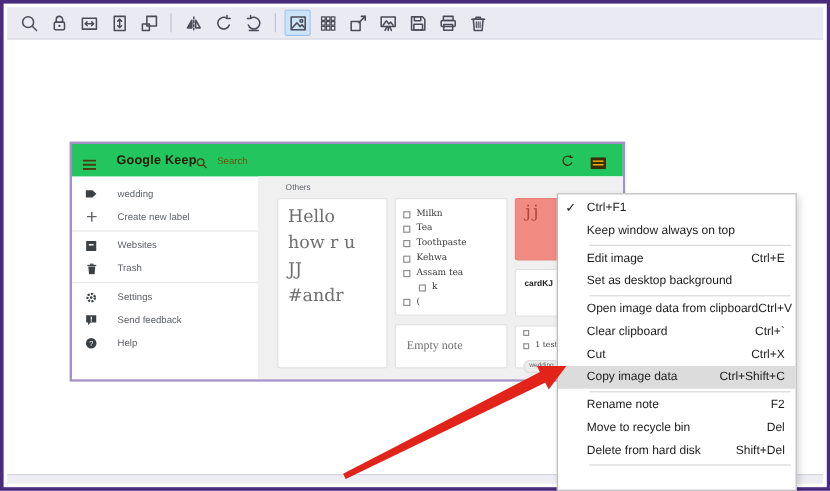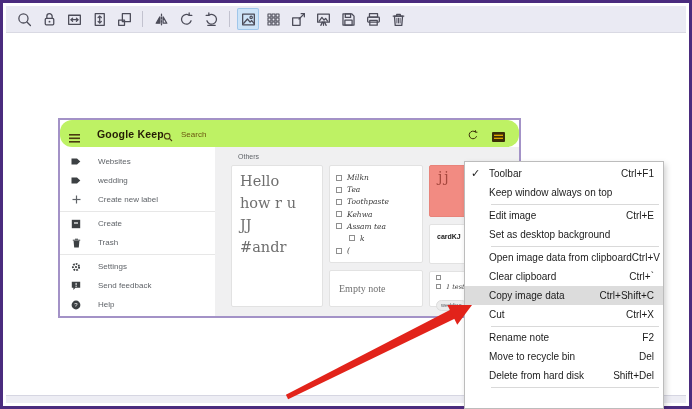--- a/index.html
+++ b/index.html
@@ -8,42 +8,42 @@
 
   
   .toolbar{position:absolute;left:3px;top:3px;right:3px;height:27px;background:#eaeaf3;border-bottom:1px solid #d9d9e3;display:flex;align-items:center;padding-left:7px;gap:3px;box-sizing:border-box;}
   .tbtn{width:22px;height:22px;display:flex;align-items:center;justify-content:center;border-radius:2px;flex:0 0 22px;}
   .tbtn.active{background:#cde3f7;box-shadow:0 0 0 1px #9fc6ea inset;}
   .tsep{width:1px;height:16px;background:#c2c2cf;margin:0 4px;flex:0 0 1px;}
   .ic{stroke:#4c4c59;fill:none;stroke-width:1.2;stroke-linecap:round;stroke-linejoin:round;}
 
   
   .keep{position:absolute;left:55px;top:115px;width:463px;height:200px;border:2px solid #a392c7;background:#fff;box-sizing:border-box;display:flex;flex-direction:column;}
-  .keep-header{flex:0 0 27px;background:#bef264;position:relative;display:flex;align-items:center;border-radius:12px;}
+  .keep-header{flex:0 0 27px;background:#22c55e;position:relative;display:flex;align-items:center;}
   .kh-burger{position:absolute;left:9px;top:9px;}
   .keep-title{position:absolute;left:37px;top:8px;font-weight:bold;font-size:10.5px;color:#241c05;letter-spacing:.2px;}
   .kh-search-ic{position:absolute;left:103px;top:8px;}
   .kh-search-label{position:absolute;left:121px;top:10px;font-size:8px;color:#6b560f;}
   .kh-refresh{position:absolute;right:40px;top:7px;}
   .kh-view{position:absolute;right:14px;top:8px;}
 
   .keep-body{flex:1;display:flex;min-height:0;}
   .keep-side{flex:0 0 155px;background:#fff;padding-top:5px;box-sizing:border-box;}
   .side-item{display:flex;align-items:center;height:19px;padding-left:11px;color:#5f6368;font-size:8px;}
   .side-ic{width:10px;height:10px;flex:0 0 10px;display:flex;align-items:center;justify-content:center;margin-right:17px;}
   .side-div{height:1px;background:#e7e7e7;margin:2px 0;}
 
   .keep-main{flex:1;background:#f0f0f1;padding:6px 0 0 16px;box-sizing:border-box;overflow:hidden;position:relative;}
   .others{font-size:7px;color:#61656a;margin:0 0 5px 7px;}
   .notes{display:flex;gap:6px;align-items:flex-start;}
   .ncol{display:flex;flex-direction:column;gap:7px;}
   .note{background:#fff;border:1px solid #e2e2e2;border-radius:2px;box-sizing:border-box;}
   .note-hello{width:92px;height:142px;padding:4px 8px;font-family:"DejaVu Serif",serif;font-size:14.5px;line-height:1.52;color:#6f6f6f;}
   .note-check{width:94px;height:98px;padding:7px 6px;}
-  .crow{display:flex;align-items:center;gap:5px;margin-bottom:3.2px;font-family:"DejaVu Serif",serif;font-size:7.5px;color:#3a3a3a;font-style:italic;}
+  .crow{display:flex;align-items:flex-end;gap:5px;margin-bottom:3.2px;font-family:"DejaVu Serif",serif;font-size:7.5px;color:#3a3a3a;}
   .crow.indent{margin-left:13px;}
   .cbox{width:6px;height:6px;border:1px solid #8f8f8f;background:#fff;flex:0 0 6px;box-sizing:border-box;}
   .note-empty{width:94px;height:37px;display:flex;align-items:center;padding-left:9px;font-family:Liberation Serif, serif;font-size:10px;color:#6f6f6f;}
   .note-pink{width:90px;height:52px;background:#f28b82;border-color:#e8837a;padding:3px 8px;font-family:"DejaVu Serif",serif;font-size:14px;color:#a5473d;letter-spacing:2px;}
   .note-card{width:90px;height:40px;padding:8px 7px;font-weight:bold;font-size:7px;color:#212121;}
   .note-wed{width:90px;height:36px;padding:3px 6px;}
   .note-wed .crow{font-size:6.5px;margin-bottom:2.5px;}
   .note-wed .cbox{width:5px;height:5px;flex-basis:5px;}
   .chip{display:inline-block;background:#ececec;border:1px solid #dcdcdc;border-radius:6px;font-size:5.5px;color:#5f6368;padding:1px 4px;line-height:1.2;}
 
@@ -207,48 +207,40 @@
           </svg></span>
     </div>
     <div class="keep-body">
       <div class="keep-side">
         <div class="side-item">
             <span class="side-ic">
               <svg width="10" height="9" viewBox="0 0 10 9">
                 <path d="M0.5 1.5h5.5L9.3 4.5 6 7.5H0.5z" fill="#3c4043"></path>
               </svg>
             </span>
-            <span>Websites</span>
-          </div>
-        <div class="side-item">
-            <span class="side-ic">
-              <svg width="10" height="9" viewBox="0 0 10 9">
-                <path d="M0.5 1.5h5.5L9.3 4.5 6 7.5H0.5z" fill="#3c4043"></path>
-              </svg>
-            </span>
             <span>wedding</span>
           </div>
         <div class="side-item">
             <span class="side-ic">
               <svg width="9" height="9" viewBox="0 0 9 9" stroke="#5f6368" stroke-width="1.2">
                 <line x1="4.5" y1="0.5" x2="4.5" y2="8.5"></line>
                 <line x1="0.5" y1="4.5" x2="8.5" y2="4.5"></line>
               </svg>
             </span>
             <span>Create new label</span>
           </div>
         <div class="side-div"></div>
         <div class="side-item">
             <span class="side-ic">
               <svg width="10" height="10" viewBox="0 0 10 10">
                 <path d="M0.8 0.8h8.4v8.4H0.8z" fill="#3c4043"></path>
                 <rect x="3" y="3.4" width="4" height="1.2" fill="#fff"></rect>
               </svg>
             </span>
-            <span>Create</span>
+            <span>Websites</span>
           </div>
         <div class="side-item">
             <span class="side-ic">
               <svg width="9" height="10" viewBox="0 0 9 10">
                 <path d="M1.6 3h5.8L6.8 9.6H2.2z" fill="#3c4043"></path>
                 <rect x="0.8" y="1.7" width="7.4" height="1" fill="#3c4043"></rect>
                 <rect x="3" y="0.7" width="3" height="1" fill="#3c4043"></rect>
               </svg>
             </span>
             <span>Trash</span>
@@ -345,21 +337,20 @@
             </div>
           </div>
         </div>
       </div>
     </div>
   </div>
 
   <div class="cmenu">
     <div class="mrow">
         <span class="mgut">✓</span>
-        <span class="mlabel">Toolbar</span>
         <span class="mshort">Ctrl+F1</span>
       </div>
     <div class="mrow">
         <span class="mgut"></span>
         <span class="mlabel">Keep window always on top</span>
         <span class="mshort"></span>
       </div>
     <div class="msep"></div>
     <div class="mrow">
         <span class="mgut"></span>
@@ -375,29 +366,29 @@
     <div class="mrow">
         <span class="mgut"></span>
         <span class="mlabel">Open image data from clipboard</span>
         <span class="mshort">Ctrl+V</span>
       </div>
     <div class="mrow">
         <span class="mgut"></span>
         <span class="mlabel">Clear clipboard</span>
         <span class="mshort">Ctrl+`</span>
       </div>
+    <div class="mrow">
+        <span class="mgut"></span>
+        <span class="mlabel">Cut</span>
+        <span class="mshort">Ctrl+X</span>
+      </div>
     <div class="mrow hl">
         <span class="mgut"></span>
         <span class="mlabel">Copy image data</span>
         <span class="mshort">Ctrl+Shift+C</span>
-      </div>
-    <div class="mrow">
-        <span class="mgut"></span>
-        <span class="mlabel">Cut</span>
-        <span class="mshort">Ctrl+X</span>
       </div>
     <div class="msep"></div>
     <div class="mrow">
         <span class="mgut"></span>
         <span class="mlabel">Rename note</span>
         <span class="mshort">F2</span>
       </div>
     <div class="mrow">
         <span class="mgut"></span>
         <span class="mlabel">Move to recycle bin</span>

